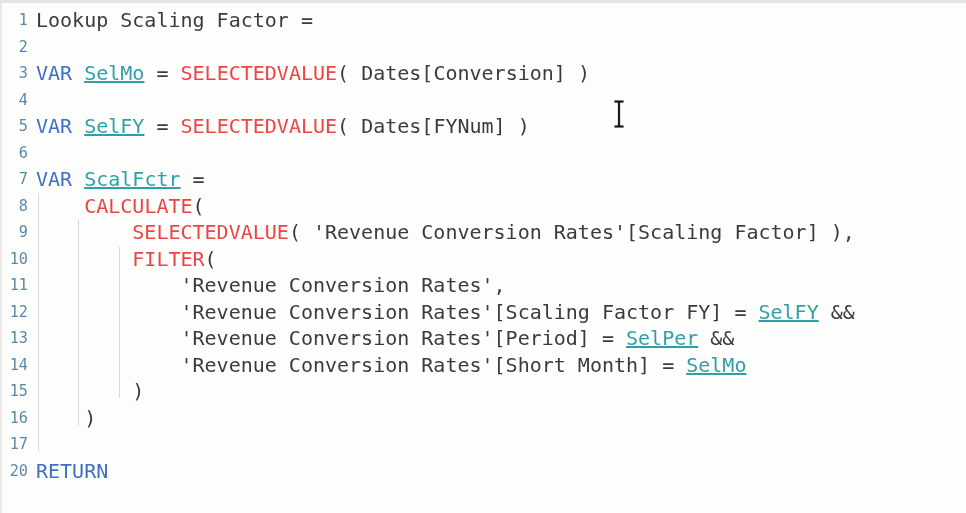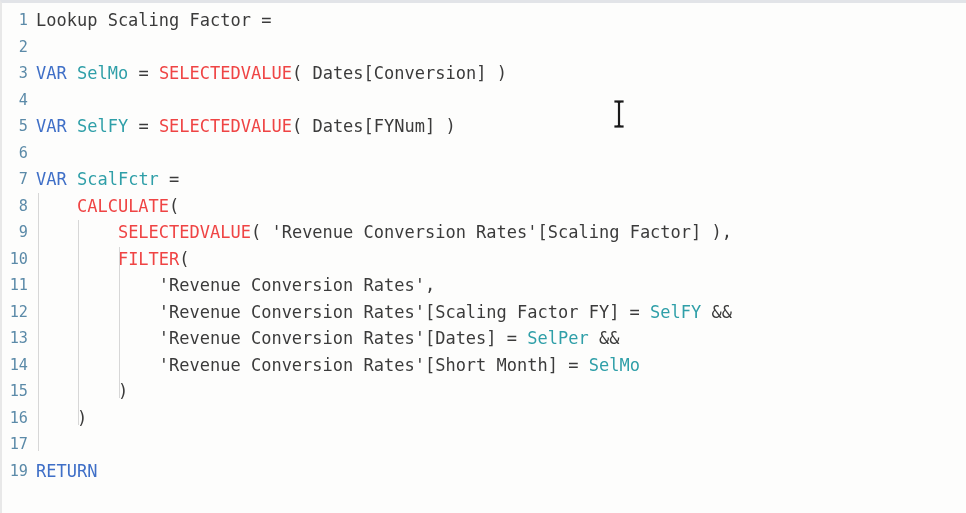--- a/index.html
+++ b/index.html
@@ -45,26 +45,26 @@
     font-size: 15.2px;
     font-family: "DejaVu Sans Mono", monospace;
     user-select: none;
   }
   .code-text {
     position: absolute;
     left: 34px;
     top: 0;
     white-space: pre;
     font-family: "DejaVu Sans Mono", monospace;
-    font-size: 17px;
+    font-size: 20px;
     color: #3b3b3b;
   }
   .tok-kw      { color: #3f6fc7; text-align: center; }
   .tok-fn      { color: #ef4444; }
-  .tok-var     { color: #2f9fa8; }
+  .tok-var     { color: #2f9fa8; text-decoration: underline; }
   .tok-plain   { color: #3b3b3b; }
 
   
   .indent-guide {
     position: absolute;
     width: 1px;
     background: #d7d7d7;
     pointer-events: none;
   }
 
@@ -84,26 +84,26 @@
       <div class="code-line"><span class="gutter">3</span><span class="code-text"><span class="tok-kw">VAR</span><span class="tok-plain"> </span><span class="tok-var">SelMo</span><span class="tok-plain"> = </span><span class="tok-fn">SELECTEDVALUE</span><span class="tok-plain">( Dates[Conversion] )</span></span></div>
       <div class="code-line"><span class="gutter">4</span></div>
       <div class="code-line"><span class="gutter">5</span><span class="code-text"><span class="tok-kw">VAR</span><span class="tok-plain"> </span><span class="tok-var">SelFY</span><span class="tok-plain"> = </span><span class="tok-fn">SELECTEDVALUE</span><span class="tok-plain">( Dates[FYNum] )</span></span></div>
       <div class="code-line"><span class="gutter">6</span><span class="code-text"></span></div>
       <div class="code-line"><span class="gutter">7</span><span class="code-text"><span class="tok-kw">VAR</span><span class="tok-plain"> </span><span class="tok-var">ScalFctr</span><span class="tok-plain"> =</span></span></div>
       <div class="code-line"><span class="gutter">8</span><span class="code-text"><span class="tok-plain">    </span><span class="tok-fn">CALCULATE</span><span class="tok-plain">(</span></span></div>
       <div class="code-line"><span class="gutter">9</span><span class="code-text"><span class="tok-plain">        </span><span class="tok-fn">SELECTEDVALUE</span><span class="tok-plain">( 'Revenue Conversion Rates'[Scaling Factor] ),</span></span></div>
       <div class="code-line"><span class="gutter">10</span><span class="code-text"><span class="tok-plain">        </span><span class="tok-fn">FILTER</span><span class="tok-plain">(</span></span></div>
       <div class="code-line"><span class="gutter">11</span><span class="code-text"><span class="tok-plain">            'Revenue Conversion Rates',</span></span></div>
       <div class="code-line"><span class="gutter">12</span><span class="code-text"><span class="tok-plain">            'Revenue Conversion Rates'[Scaling Factor FY] = </span><span class="tok-var">SelFY</span><span class="tok-plain"> &amp;&amp;</span></span></div>
-      <div class="code-line"><span class="gutter">13</span><span class="code-text"><span class="tok-plain">            'Revenue Conversion Rates'[Dates] = </span><span class="tok-var">SelPer</span><span class="tok-plain"> &amp;&amp;</span></span></div>
+      <div class="code-line"><span class="gutter">13</span><span class="code-text"><span class="tok-plain">            'Revenue Conversion Rates'[Period] = </span><span class="tok-var">SelPer</span><span class="tok-plain"> &amp;&amp;</span></span></div>
       <div class="code-line"><span class="gutter">14</span><span class="code-text"><span class="tok-plain">            'Revenue Conversion Rates'[Short Month] = </span><span class="tok-var">SelMo</span></span></div>
       <div class="code-line"><span class="gutter">15</span><span class="code-text"><span class="tok-plain">        )</span></span></div>
       <div class="code-line"><span class="gutter">16</span><span class="code-text"><span class="tok-plain">    )</span></span></div>
       <div class="code-line"><span class="gutter">17</span><span class="code-text"></span></div>
-      <div class="code-line"><span class="gutter">19</span><span class="code-text"><span class="tok-kw">RETURN</span></span></div>
+      <div class="code-line"><span class="gutter">20</span><span class="code-text"><span class="tok-kw">RETURN</span></span></div>
     </div>
   <div id="guides-layer">
       <div class="indent-guide" style="left: 36px; top: 190px; height: 258px;"></div>
       <div class="indent-guide" style="left: 76px; top: 217px; height: 205px;"></div>
       <div class="indent-guide" style="left: 117px; top: 244px; height: 151px;"></div>
     </div>
   <svg id="mouse-cursor" width="14" height="30" viewBox="0 0 14 30" style="left: 610px; top: 96px;">
     <path d="M2 1 H12 V4 H8.5 V26 H12 V29 H2 V26 H5.5 V4 H2 Z" fill="#1a1a1a" stroke="#ffffff" stroke-width="0.8"></path>
   </svg>
 </div>

